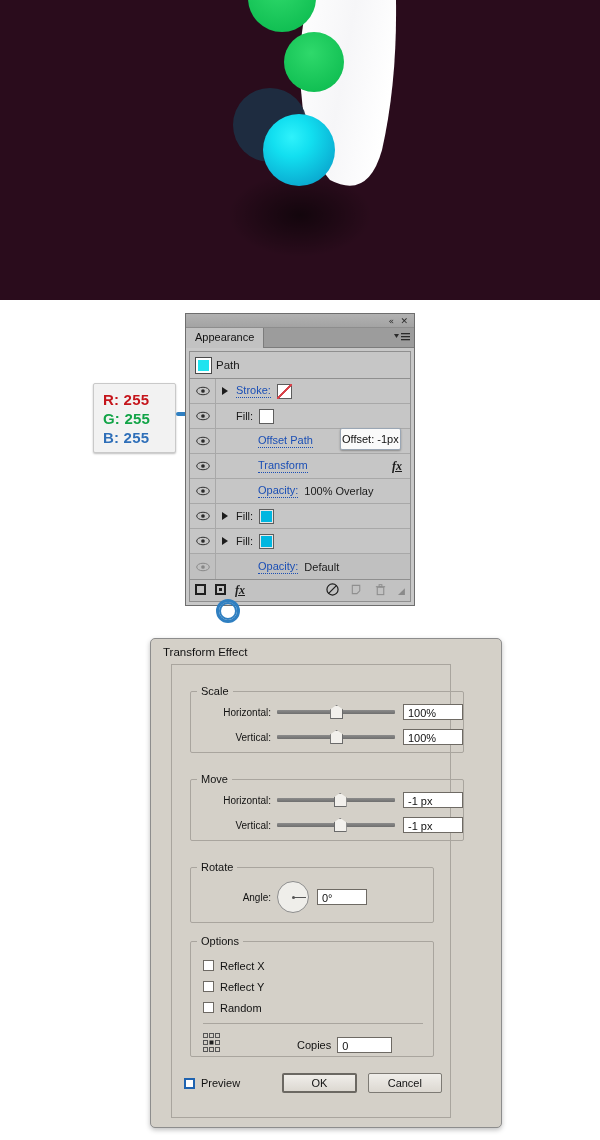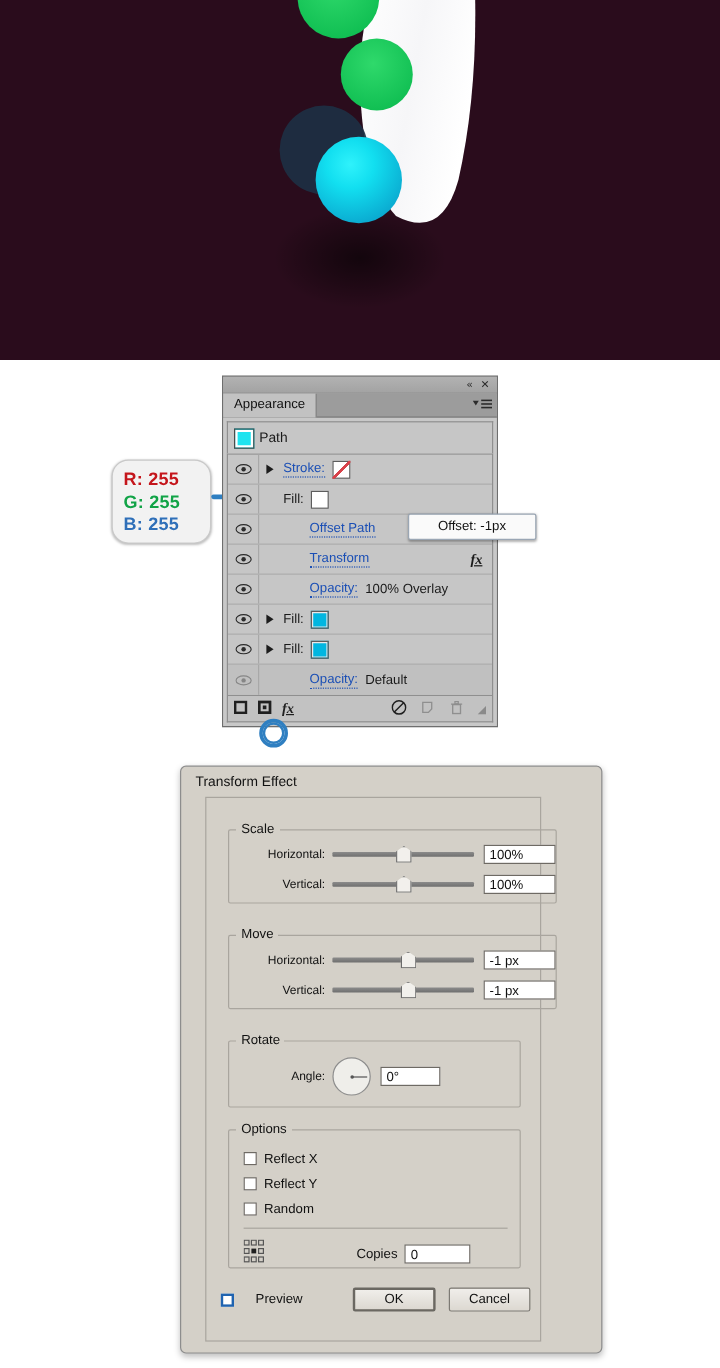--- a/index.html
+++ b/index.html
@@ -17,21 +17,21 @@
     position:absolute; left:0; top:0; width:600px; height:300px;
     overflow:hidden;
   }
 
   
   #rgb-callout {
     position:absolute; left:93px; top:383px;
     width:83px; height:70px;
     background:#f2f2f2;
     border:1px solid #c9c9c9;
-    border-radius:14px;
+    border-radius:2px;
     box-shadow:0 1px 2px rgba(0,0,0,.25);
     padding:6px 0 0 9px;
   }
   #rgb-callout .line {
     font-weight:bold;
     font-size:15px;
     line-height:19px;
     letter-spacing:.2px;
     text-shadow:0 0 1px rgba(255,255,255,.9);
   }
@@ -199,21 +199,21 @@
     border:2px solid #2f7fc1;
   }
 
   
   #offset-tooltip {
     position:absolute; left:340px; top:428px;
     background:#fafafa;
     border:1px solid #9aa6b4;
     border-radius:2px;
     box-shadow:0 1px 2px rgba(0,0,0,.3);
-    padding:4px 24px;
+    padding:4px 1px;
     font-size:11px; color:#111;
     white-space:nowrap;
   }
 
   
   #transform-dialog {
     position:absolute; left:150px; top:638px;
     width:352px; height:490px;
     background:#d4d0c8;
     border:1px solid #8d8d8d;
@@ -639,21 +639,21 @@
         </svg>
       </div>
 
       <div style="position:absolute; left:106px; top:90px; display:flex; align-items:center; gap:6px;">
         <span>Copies</span>
         <span class="numfield w55" style="margin-left:0;">0</span>
       </div>
     </fieldset>
 
     <div style="position:absolute; left:12px; top:408px; width:258px; display:flex; align-items:center;">
-      <span style="display:flex; align-items:center; gap:18px;">
+      <span style="display:flex; align-items:center; gap:6px;">
         <span class="chk blue"></span>
         <span>Preview</span>
       </span>
       <span class="dlgbtn primary" style="margin-left:42px;">OK</span>
       <span class="dlgbtn" style="margin-left:11px;">Cancel</span>
     </div>
 
   </div>
 </div>
 

